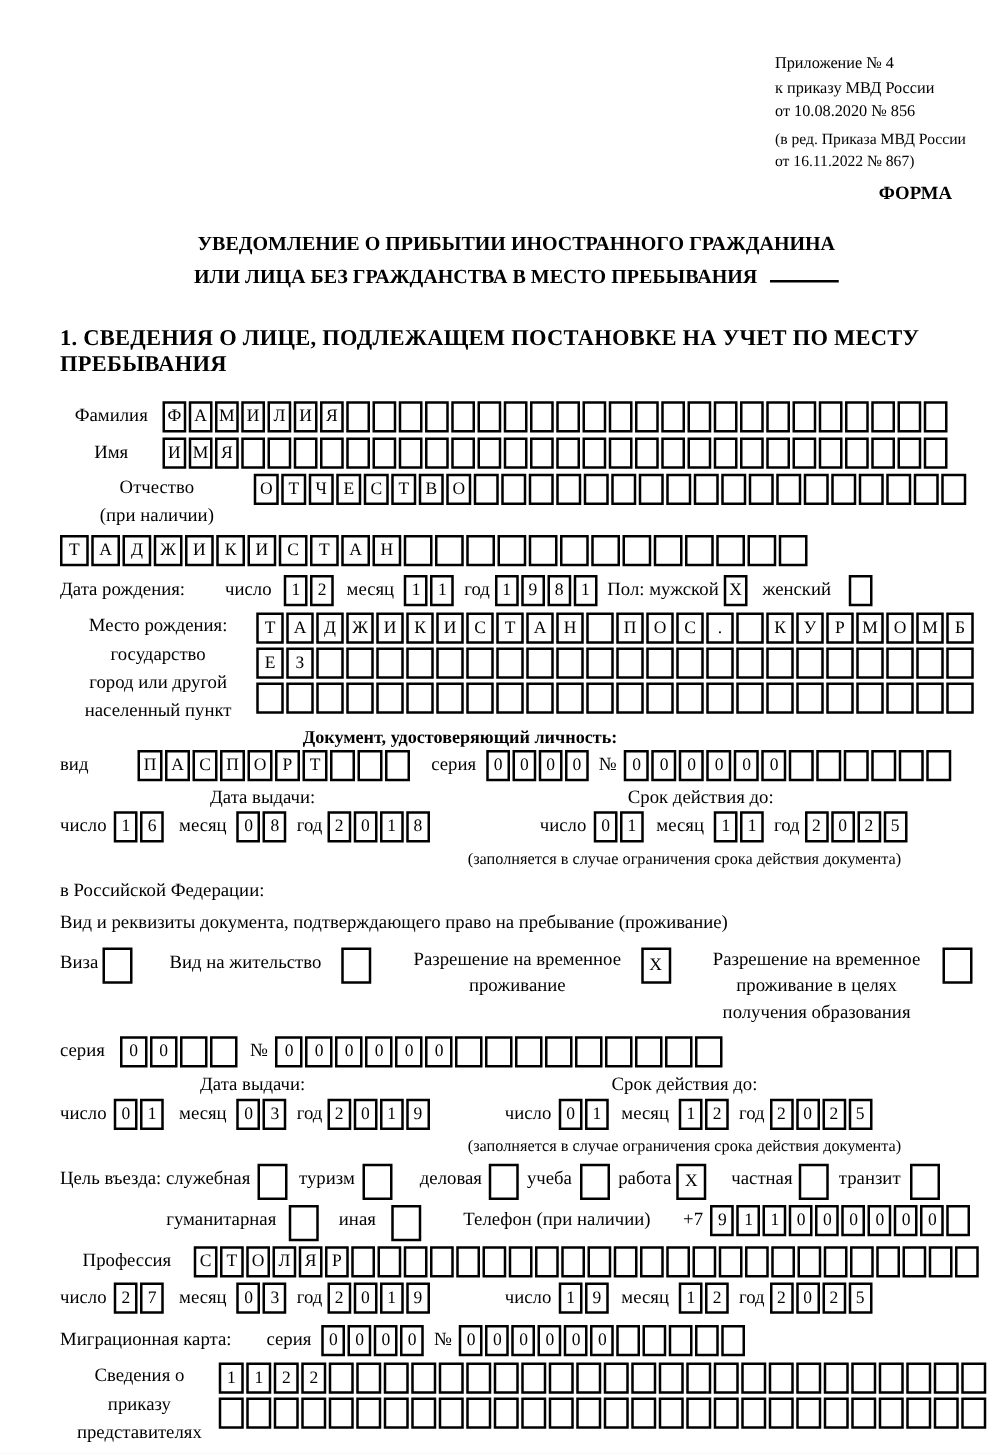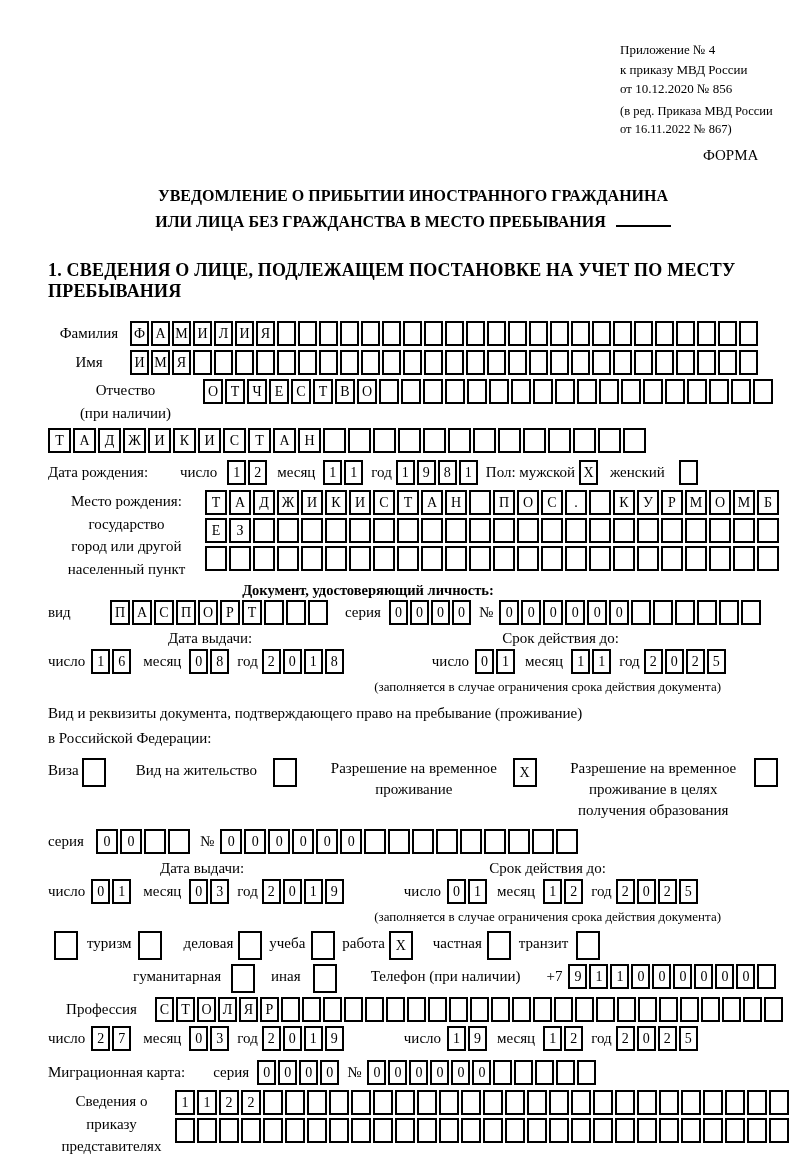--- a/index.html
+++ b/index.html
@@ -10,21 +10,21 @@
     font-family:"Liberation Serif","DejaVu Serif",serif;
     font-size:15px;
     box-sizing:border-box;
     padding:38px 22px 0 48px;
     margin:0 auto;
     overflow:hidden;
   }
   
   .appendix{position:absolute;left:620px;top:40px;font-size:13px;line-height:1.5;}
   .appendix .note{font-size:12.5px;margin-top:3px;line-height:1.45;}
-  .form-word{position:absolute;left:703px;top:147px;font-weight:normal;font-size:15px;}
+  .form-word{position:absolute;left:703px;top:147px;font-weight:bold;font-size:15px;}
   
   .title{text-align:center;font-weight:bold;font-size:16px;line-height:1.6;margin-top:145px;}
   .title-underline{display:inline-block;width:55px;border-bottom:2px solid #000;margin-left:10px;vertical-align:baseline;height:14px;}
   .section-heading{font-weight:bold;font-size:18px;margin-top:26px;letter-spacing:0.2px;}
   
   .frow{display:flex;align-items:flex-start;margin-top:0;margin-bottom:4px;}
   .flabel{flex:none;line-height:24px;text-align:center;}
   .stack{display:flex;flex-direction:column;}
   .stack > span{display:block;line-height:22.5px;}
   .cells{display:inline-flex;gap:2px;flex:none;}
@@ -49,21 +49,21 @@
   .gap8{margin-left:8px;} .gap6{margin-left:6px;}
 </style>
 </head>
 <body>
 
 <div class="page">
 
   <div class="appendix">
     <div>Приложение № 4</div>
     <div>к приказу МВД России</div>
-    <div>от 10.12.2020 № 856</div>
+    <div>от 10.08.2020 № 856</div>
     <div class="note">
       <div>(в ред. Приказа МВД России</div>
       <div>от 16.11.2022 № 867)</div>
     </div>
   </div>
 
   <div class="form-word">ФОРМА</div>
 
   <div class="title">
     <div>УВЕДОМЛЕНИЕ О ПРИБЫТИИ ИНОСТРАННОГО ГРАЖДАНИНА</div>
@@ -404,22 +404,22 @@
         <span class="cell">2</span>
         <span class="cell">0</span>
         <span class="cell">2</span>
         <span class="cell">5</span>
       </span>
   </div>
 
   <div class="note-right">(заполняется в случае ограничения срока действия документа)</div>
 
   <div class="para" style="margin-top:6px">
+    <div>в Российской Федерации:</div>
     <div>Вид и реквизиты документа, подтверждающего право на пребывание (проживание)</div>
-    <div>в Российской Федерации:</div>
   </div>
 
   <div class="visa-row">
     <span class="dlabel">Виза</span>
     <span class="cells bb" style="margin-left:3px">
         <span class="cell"></span>
       </span>
     <span class="dlabel" style="margin-left:30px">Вид на жительство</span>
     <span class="cells bb" style="margin-left:16px">
         <span class="cell"></span>
@@ -507,20 +507,21 @@
         <span class="cell">2</span>
         <span class="cell">0</span>
         <span class="cell">2</span>
         <span class="cell">5</span>
       </span>
   </div>
 
   <div class="note-right">(заполняется в случае ограничения срока действия документа)</div>
 
   <div class="frow" style="margin-top:6px">
+    <span class="dlabel">Цель въезда: служебная</span>
     <span class="cells bb" style="margin-left:6px">
         <span class="cell"></span>
       </span>
     <span class="dlabel" style="margin-left:9px">туризм</span>
     <span class="cells bb" style="margin-left:6px">
         <span class="cell"></span>
       </span>
     <span class="dlabel" style="margin-left:22px">деловая</span>
     <span class="cells bb" style="margin-left:5px">
         <span class="cell"></span>

